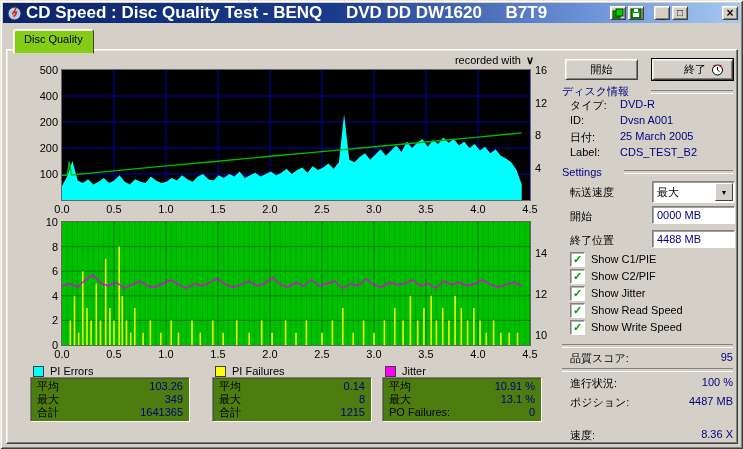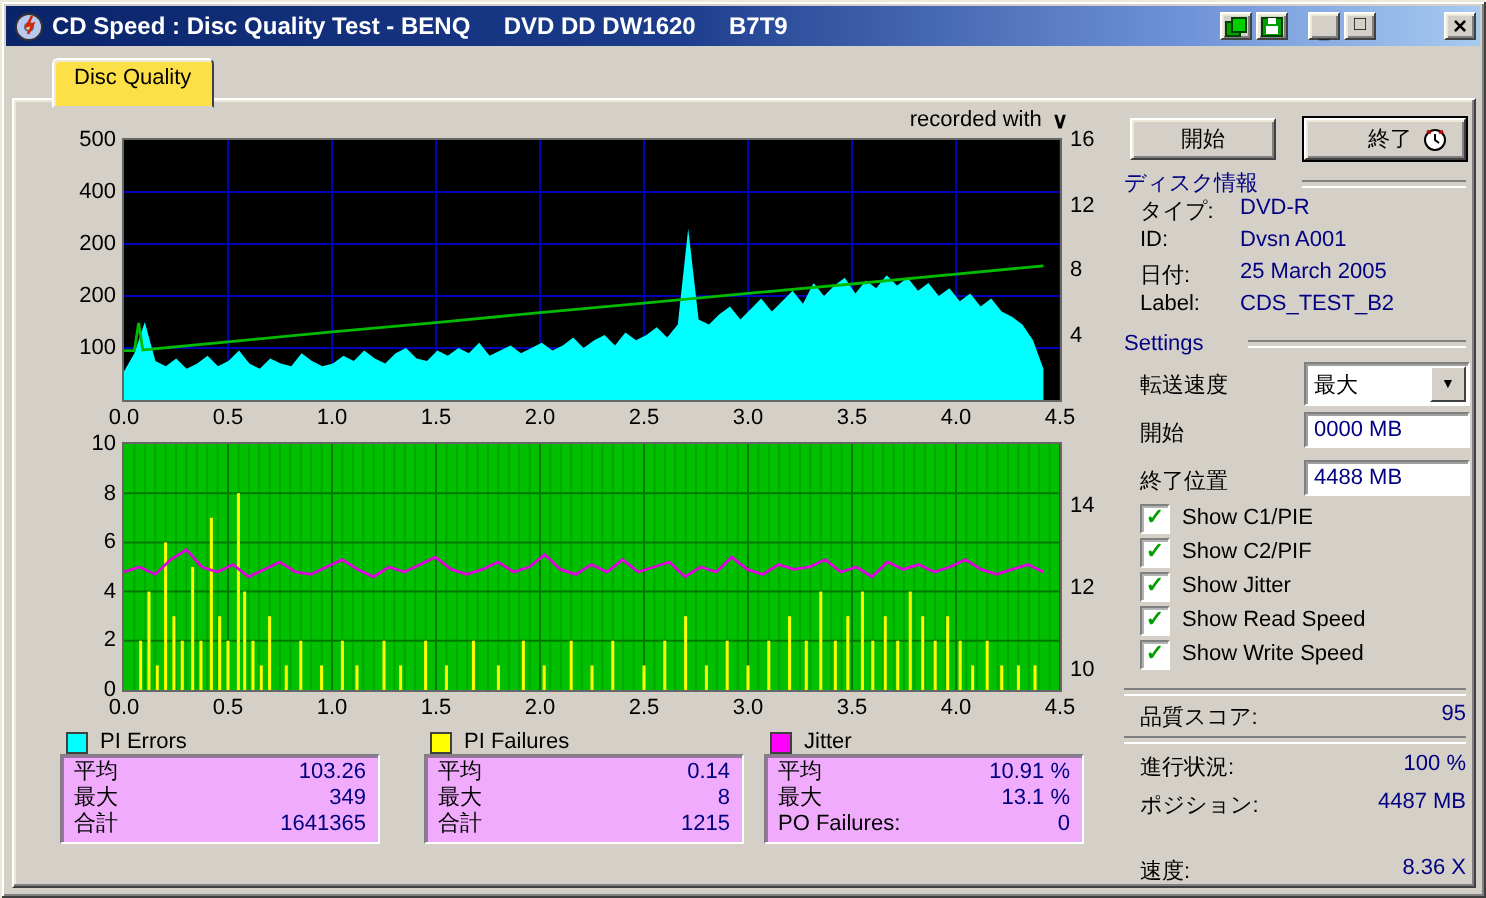--- a/index.html
+++ b/index.html
@@ -3,41 +3,41 @@
 <meta charset="utf-8">
 <style>
   html,body{margin:0;padding:0;background:#ffffff;}
   .window{position:relative;width:743px;height:449px;background:#d4d0c8;
     box-shadow: inset 1px 1px 0 #ece9d8, inset -1px -1px 0 #404040, inset 2px 2px 0 #ffffff, inset -2px -2px 0 #808080;
     font-family:"Liberation Sans",sans-serif;font-size:11px;color:#000;overflow:hidden;}
   .titlebar{position:absolute;left:3px;top:3px;right:3px;height:20px;
     background:linear-gradient(90deg,#0a246a 0%,#1b3c8c 45%,#6f93d8 80%,#a6caf0 100%);
     display:flex;align-items:center;padding-left:4px;}
   .appicon{width:15px;height:15px;margin-right:4px;flex:none;}
-  .title{color:#fff;font-weight:bold;font-size:12px;white-space:pre;flex:1;overflow:hidden;}
+  .title{color:#fff;font-weight:bold;font-size:17px;white-space:pre;flex:1;overflow:hidden;}
   .tbgroup{display:flex;align-items:center;margin-right:2px;}
   .tbtn{width:16px;height:14px;background:#d4d0c8;border:1px solid;border-color:#fff #404040 #404040 #fff;
     box-shadow:inset 1px 1px 0 #ece9d8, inset -1px -1px 0 #808080;padding:0;margin-left:2px;
     display:flex;align-items:center;justify-content:center;font-family:inherit;cursor:default;}
   .tbgap{width:8px;} .tbgap2{width:32px;}
   .gmin{font-size:9px;font-weight:bold;line-height:4px;align-self:flex-end;margin-bottom:1px;}
   .gmax{font-size:10px;font-weight:bold;line-height:10px;}
   .gclose{font-size:12px;font-weight:bold;line-height:10px;}
-  .tab{position:absolute;left:26px;top:29px;height:20px;padding:3px 10px 0 10px;background:#fde047;
+  .tab{position:absolute;left:13px;top:29px;height:20px;padding:3px 10px 0 10px;background:#84cc16;
     border:1px solid;border-color:#fff #404040 #d4d0c8 #fff;border-radius:3px 3px 0 0;z-index:3;
     box-shadow:inset 1px 1px 0 #ece9d8;}
   .panel{position:absolute;left:6px;top:49px;width:730px;height:393px;background:#d4d0c8;
     border:1px solid;border-color:#fff #404040 #404040 #fff;box-shadow:inset -1px -1px 0 #808080, inset 1px 1px 0 #ece9d8;z-index:1;}
   .recorded{position:absolute;left:400px;top:54px;width:134px;display:flex;justify-content:flex-end;gap:5px;z-index:4;}
   .chev{font-weight:bold;}
   .chart{position:absolute;border:1px solid #666;background:#000;font-size:0;z-index:2;}
   .tick{position:absolute;font-size:11px;color:#000;z-index:4;white-space:nowrap;}
   .legend-head{position:absolute;display:flex;align-items:center;gap:6px;z-index:4;}
   .swatch{width:9px;height:9px;border:1px solid #404040;flex:none;}
-  .statbox{position:absolute;width:146px;height:39px;padding:2px 6px;background:#f0abfc;z-index:4;
+  .statbox{position:absolute;width:146px;height:39px;padding:2px 6px;background:#4d7c0f;z-index:4;
     border:1px solid;border-color:#808080 #fff #fff #808080;box-shadow:inset 1px 1px 0 rgba(64,64,64,.5);}
   .srow{display:flex;justify-content:space-between;height:13px;line-height:13px;}
   .svalue,.pvalue,.fieldtxt{color:#000080;}
   .btn{position:absolute;background:#d4d0c8;border:1px solid;border-color:#fff #404040 #404040 #fff;
     box-shadow:inset 1px 1px 0 #ece9d8, inset -1px -1px 0 #808080;display:flex;align-items:center;justify-content:center;
     gap:5px;font-family:inherit;font-size:11px;z-index:4;cursor:default;}
   .btn.default{outline:1px solid #000;}
   .sect{position:absolute;display:flex;align-items:center;gap:22px;color:#000080;z-index:4;}
   .sectline{flex:1;height:2px;border-top:1px solid #808080;border-bottom:1px solid #fff;}
   .hline{position:absolute;left:562px;width:171px;height:2px;border-top:1px solid #808080;border-bottom:1px solid #fff;z-index:4;}

